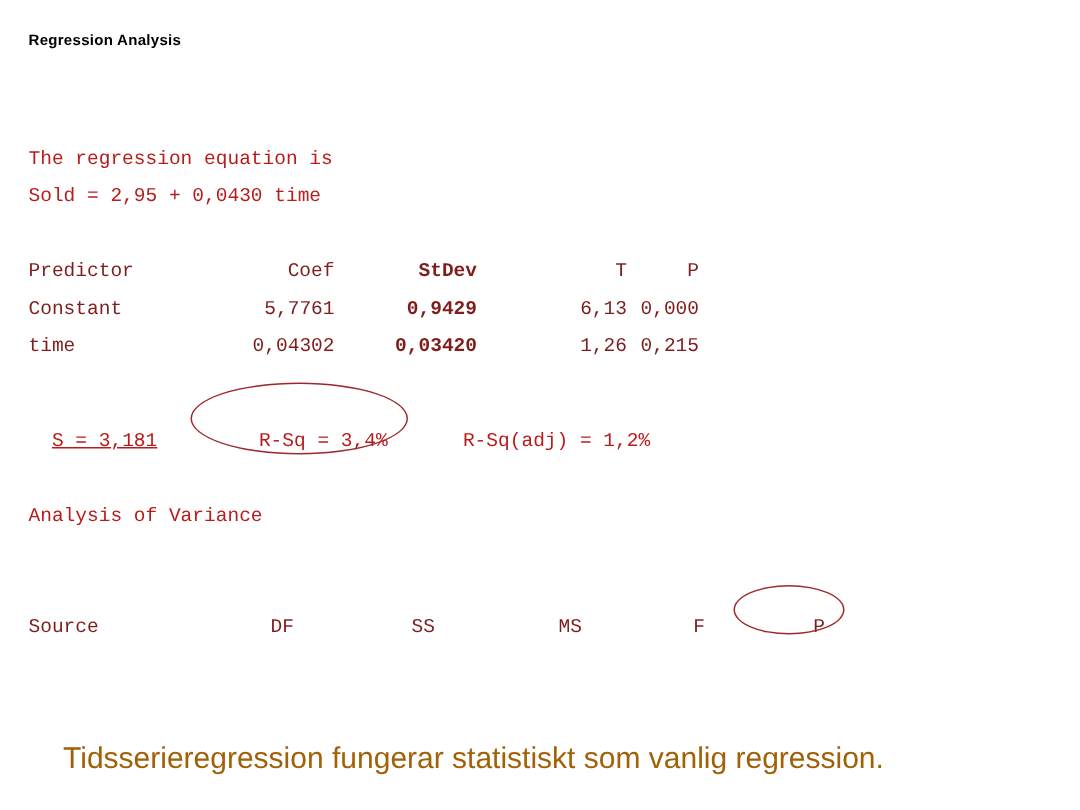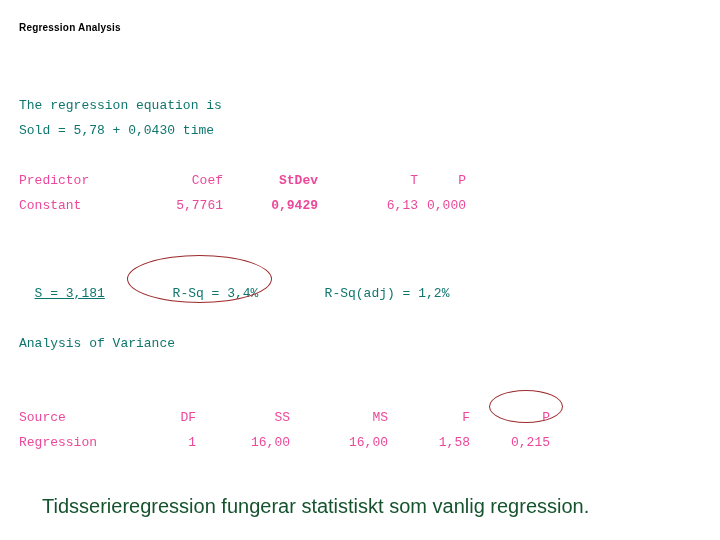--- a/index.html
+++ b/index.html
@@ -28,33 +28,33 @@
     white-space: nowrap;
   }
 
   
   .mono {
     position: absolute;
     font-family: "Liberation Mono", "DejaVu Sans Mono", monospace;
     font-size: 13px;
     line-height: 13px;
     white-space: pre;
-    color: #0f766e;
+    color: #b91c1c;
   }
 
   #eq-line-1 { left: 19px; top: 99px; }
   #eq-line-2 { left: 19px; top: 124px; }
 
   
   .out-table {
     position: absolute;
     font-family: "Liberation Mono", "DejaVu Sans Mono", monospace;
     font-size: 13px;
     border-collapse: collapse;
-    color: #ec4899;
+    color: #7f1d1d;
   }
   .out-table td {
     padding: 0;
     height: 25px;
     vertical-align: middle;
     white-space: pre;
   }
   .col-label { text-align: left; }
   .col-num   { text-align: right; }
 
@@ -62,21 +62,21 @@
   #predictor-table { left: 19px; top: 168px; }
   #predictor-table .c-pred { width: 126px; }
   #predictor-table .c-coef { width: 78px; font-family: Liberation Mono, monospace; }
   #predictor-table .c-sdev { width: 95px; font-weight: bold; }
   #predictor-table .c-t    { width: 100px; }
   #predictor-table .c-p    { width: 48px; }
 
   
   #summary-line { left: 19px; top: 274px; }
   #summary-line .seg-s    { display:inline-block; width: 138px; text-decoration: underline; }
-  #summary-line .seg-rsq  { display:inline-block; width: 152px; }
+  #summary-line .seg-rsq  { display:inline-block; width: 136px; }
   #summary-line .seg-adj  { display:inline-block; }
 
   #anova-heading { left: 19px; top: 325px; margin-top: 12px; }
 
   
   #anova-table { left: 19px; top: 373px; margin-top: 32px; }
   #anova-table .c-src { width: 150px; }
   #anova-table .c-df  { width: 27px; }
   #anova-table .c-ss  { width: 94px; }
   #anova-table .c-ms  { width: 98px; }
@@ -106,73 +106,72 @@
 
   
   #caption {
     position: absolute;
     left: 42px;
     top: 495px;
     font-family: "Liberation Sans", sans-serif;
     font-size: 20px;
     font-weight: normal;
     white-space: nowrap;
-    color: #14532d;
+    color: #a16207;
   }
 </style>
 </head>
 <body>
 
 <div id="slide-title">Regression Analysis</div>
 
 <div class="mono" id="eq-line-1">The regression equation is</div>
-<div class="mono" id="eq-line-2">Sold = 5,78 + 0,0430 time</div>
+<div class="mono" id="eq-line-2">Sold = 2,95 + 0,0430 time</div>
 
 <table class="out-table" id="predictor-table">
   <tbody>
     <tr>
       <td class="col-label c-pred">Predictor</td>
       <td class="col-num c-coef">Coef</td>
       <td class="col-num c-sdev">StDev</td>
       <td class="col-num c-t">T</td>
       <td class="col-num c-p">P</td>
     </tr>
     <tr>
       <td class="col-label c-pred">Constant</td>
       <td class="col-num c-coef">5,7761</td>
       <td class="col-num c-sdev">0,9429</td>
       <td class="col-num c-t">6,13</td>
       <td class="col-num c-p">0,000</td>
+    </tr>
+    <tr>
+      <td class="col-label c-pred">time</td>
+      <td class="col-num c-coef">0,04302</td>
+      <td class="col-num c-sdev">0,03420</td>
+      <td class="col-num c-t">1,26</td>
+      <td class="col-num c-p">0,215</td>
     </tr>
   </tbody>
 </table>
 
 <div class="mono" id="summary-line">
   <span class="seg-s">S = 3,181</span><span class="seg-rsq">R-Sq = 3,4%</span><span class="seg-adj">R-Sq(adj) = 1,2%</span>
 </div>
 
 <div class="mono" id="anova-heading">Analysis of Variance</div>
 
 <table class="out-table" id="anova-table">
   <tbody>
     <tr>
       <td class="col-label c-src">Source</td>
       <td class="col-num c-df">DF</td>
       <td class="col-num c-ss">SS</td>
       <td class="col-num c-ms">MS</td>
       <td class="col-num c-f">F</td>
       <td class="col-num c-p">P</td>
     </tr>
-    <tr>
-      <td class="col-label c-src">Regression</td>
-      <td class="col-num c-df">1</td>
-      <td class="col-num c-ss">16,00</td>
-      <td class="col-num c-ms">16,00</td>
-      <td class="col-num c-f">1,58</td>
-      <td class="col-num c-p">0,215</td>
-    </tr>
   </tbody>
 </table>
 
 <div class="annot-ellipse" id="ellipse-rsq" style="border-color: rgb(156, 42, 44);"></div>
 <div class="annot-ellipse" id="ellipse-anova-p" style="border-color: rgb(156, 42, 44);"></div>
 
 <div id="caption">Tidsserieregression fungerar statistiskt som vanlig regression.</div>
 
 </body></html>

